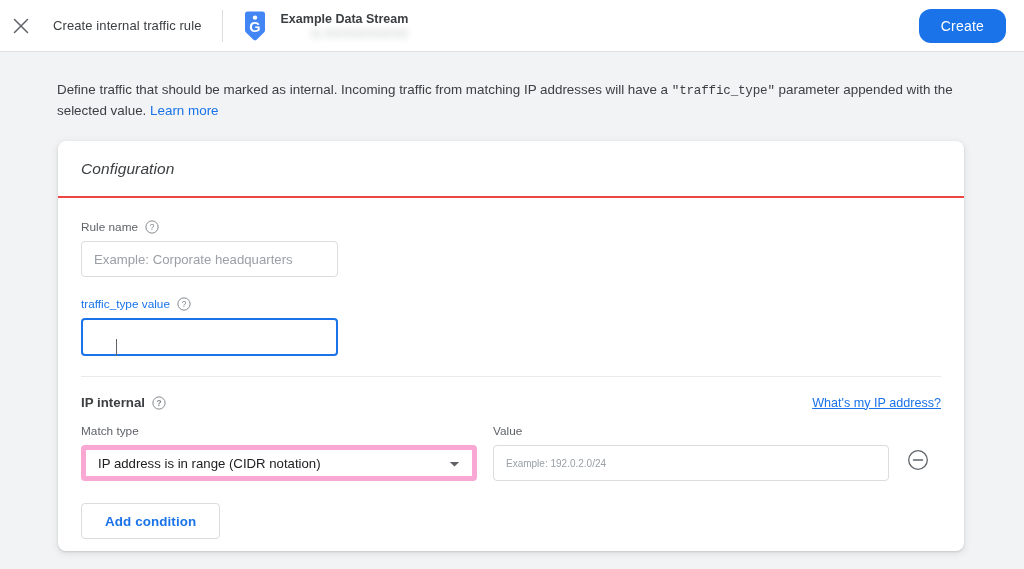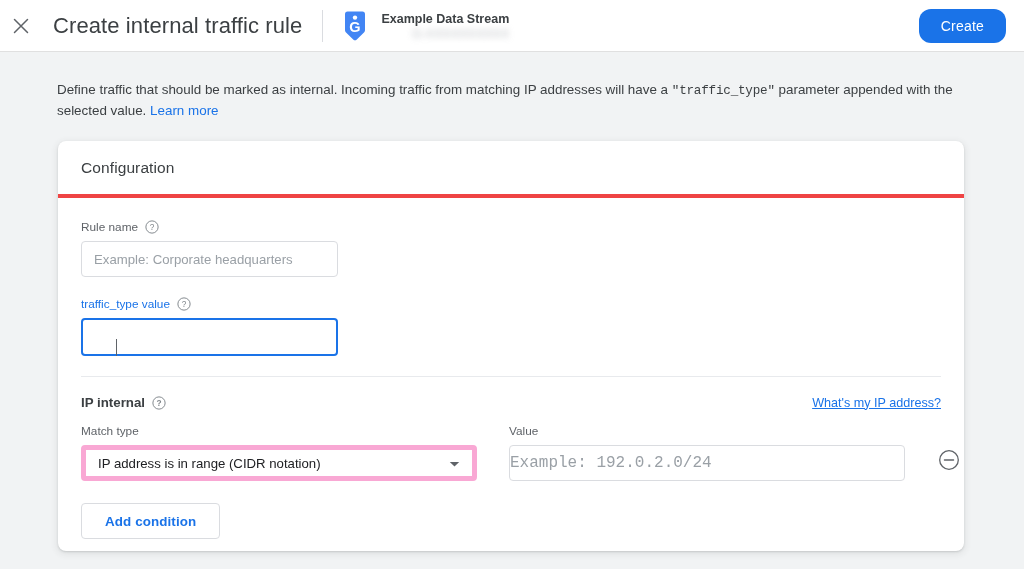--- a/index.html
+++ b/index.html
@@ -36,21 +36,21 @@
     display: flex;
     align-items: center;
     justify-content: center;
     border-radius: 50%;
     cursor: pointer;
     flex: 0 0 auto;
   }
   .close-btn svg { display: block; }
 
   .header-title {
-    font-size: 22px;
+    font-size: 13px;
     color: #3c4043;
     margin-left: 17px;
     letter-spacing: .1px;
     white-space: nowrap;
   }
   .header-sep {
     width: 1px;
     height: 32px;
     background: #dadce0;
     margin-left: 20px;
@@ -145,24 +145,25 @@
     top: 88px;
     left: 58px;
     width: 906px;
     height: 410px;
     background: #ffffff;
     border-radius: 8px;
     box-shadow: 0 1px 2px 0 rgba(60,64,67,.18), 0 2px 6px 2px rgba(60,64,67,.08);
   }
   .card-header {
     height: 57px;
-    border-bottom: 4px solid #ef4444;
+    border-bottom: 2px solid #ef4444;
     display: flex;
     align-items: center;
     padding-left: 23px;
+    font-style: italic;
   }
   .card-title {
     font-size: 15.5px;
     color: #3c4043;
     letter-spacing: .1px;
   }
   .card-section {
     padding: 22px 23px 0 23px;
     position: relative;
   }
@@ -233,21 +234,20 @@
   .ip-link {
     font-size: 12.6px;
     color: #1a73e8;
     text-decoration: underline;
     cursor: pointer;
   }
   .condition-row {
     display: flex;
     align-items: flex-end;
     padding: 14px 23px 0 23px;
-    gap: 16px;
   }
   .col-match { width: 396px; }
   .col-value { width: 396px; margin-left: 16px; }
   .sub-label {
     font-size: 11.8px;
     color: #5f6368;
     margin-bottom: 7px;
   }
   .select-box {
     width: 396px;
@@ -261,24 +261,24 @@
     font-size: 13.2px;
     color: #202124;
     cursor: pointer;
     justify-content: space-between;
   }
   .value-input {
     width: 396px;
     height: 36px;
     border: 1px solid #dadce0;
     border-radius: 4px;
-    font-size: 16px;
-    font-family: Liberation Mono, monospace;
+    font-size: 10px;
+    font-family: Liberation Sans, sans-serif;
     color: #202124;
-    padding: 0 0;
+    padding: 0 12px;
     background: #ffffff;
     outline: none;
   }
   .value-input::placeholder { color: #9aa0a6; }
   .remove-btn {
     margin-left: 17px;
     margin-bottom: 7px;
     width: 24px;
     height: 24px;
     cursor: pointer;

